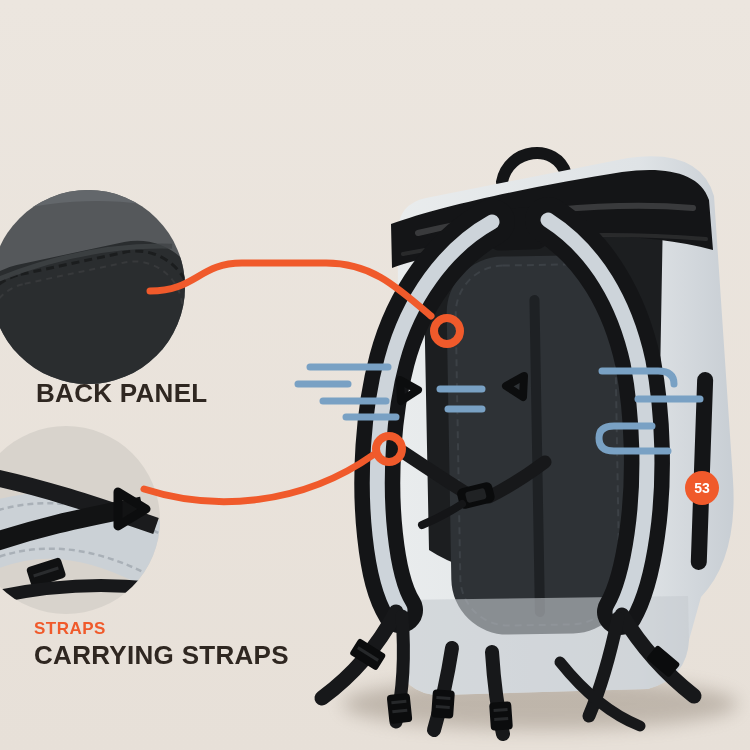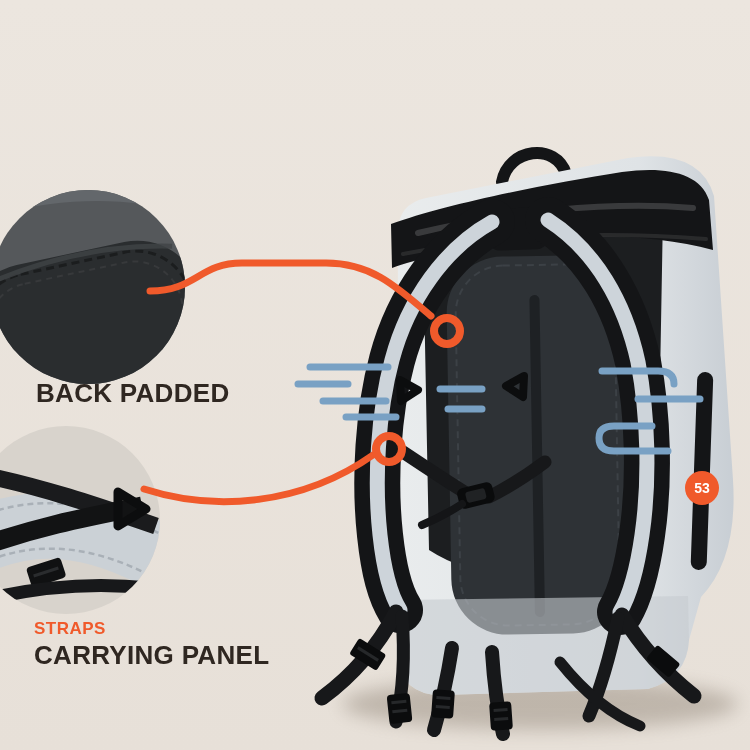--- a/index.html
+++ b/index.html
@@ -161,17 +161,17 @@
   </g>
 
   <g>
     <path class="leader" d="M150 291 C 196 291 199 263 242 263 L 326 263 C 371 263 396 286 431 316"></path>
     <path class="leader" d="M144 489 C 215 512 302 505 373 455"></path>
     <circle class="ring" cx="447" cy="331" r="13"></circle>
     <circle class="ring" cx="389" cy="449" r="13"></circle>
   </g>
 </svg>
 
-<div class="label label-back">BACK PADDED</div>
+<div class="label label-back">BACK PANEL</div>
 <div class="label label-padded">STRAPS</div>
-<div class="label label-straps">CARRYING PANEL</div>
+<div class="label label-straps">CARRYING STRAPS</div>
 
 </div>
 
 </body></html>

